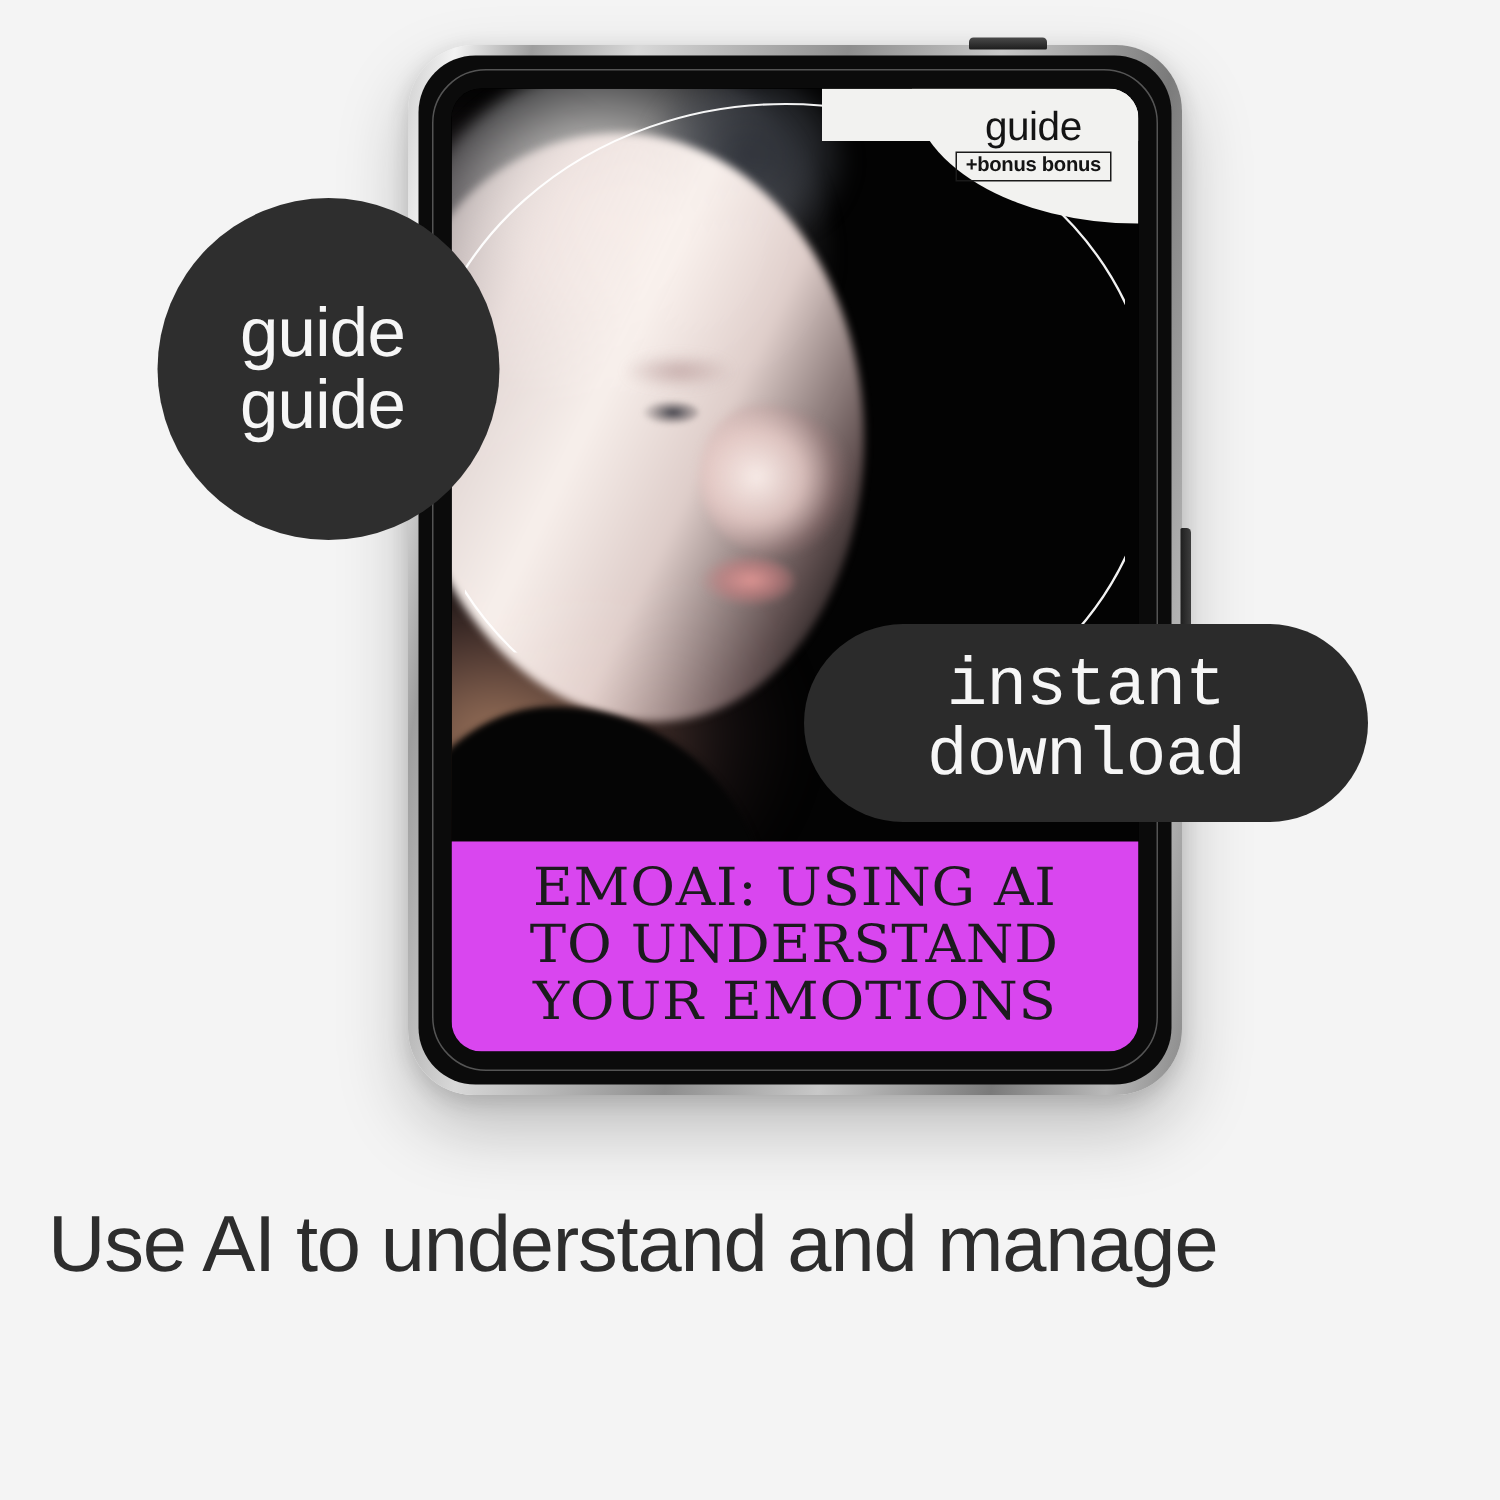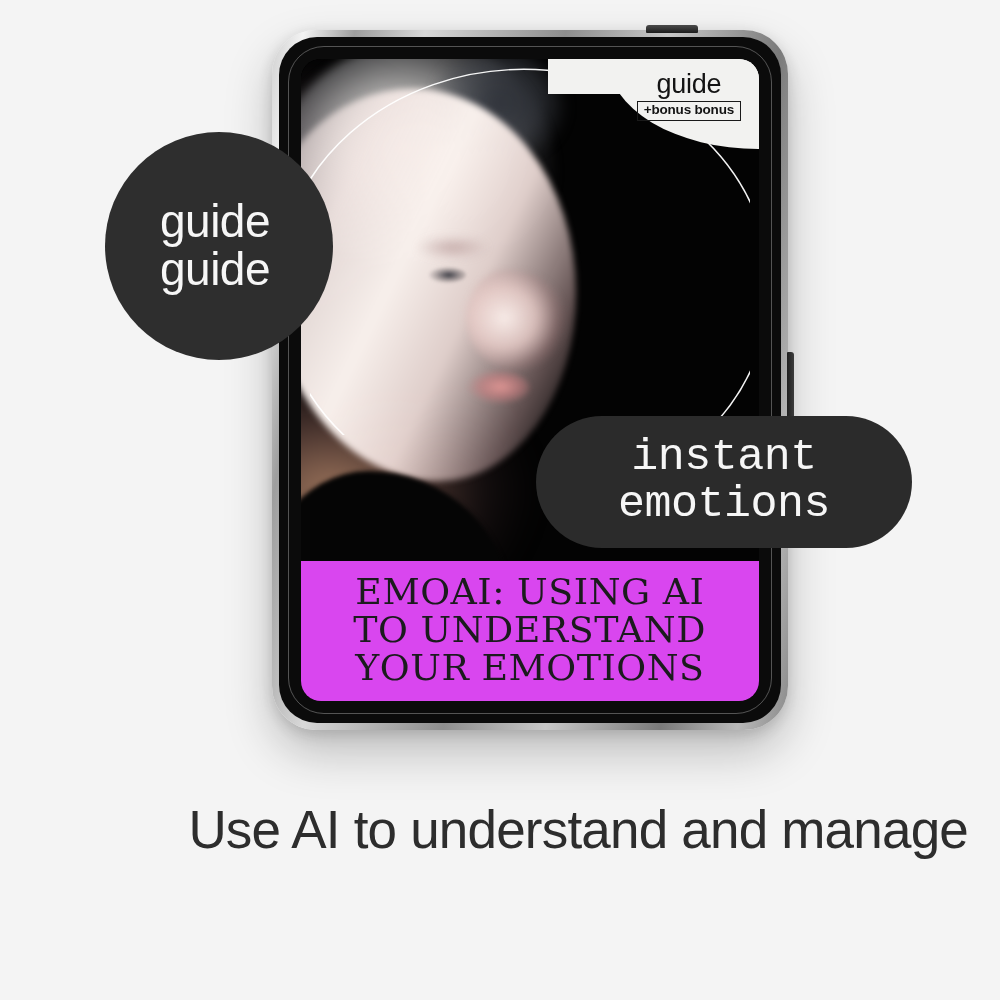--- a/index.html
+++ b/index.html
@@ -421,21 +421,21 @@
     text-align: center;
   }
   .badge-pill-text span { display: block; }
 
   
   .caption {
     position: absolute;
     left: 0;
     right: 0;
     top: 800px;
-    text-align: right;
+    text-align: left;
     color: #2d2d2d;
     font-size: 53px;
     line-height: 1.12;
     font-weight: 400;
     letter-spacing: -0.8px;
     padding: 0 32px;
   }
   .caption span { display: block; }
 </style>
 </head>
@@ -499,21 +499,21 @@
   <div class="badge-circle">
     <div class="badge-circle-text">
       <span>guide</span>
       <span>guide</span>
     </div>
   </div>
 
   <div class="badge-pill">
     <div class="badge-pill-text">
       <span>instant</span>
-      <span>emotions</span>
+      <span>download</span>
     </div>
   </div>
 
   <div class="caption">
     <span>Use AI to understand and manage</span>
   </div>
 
 </div>
 
 </body></html>

